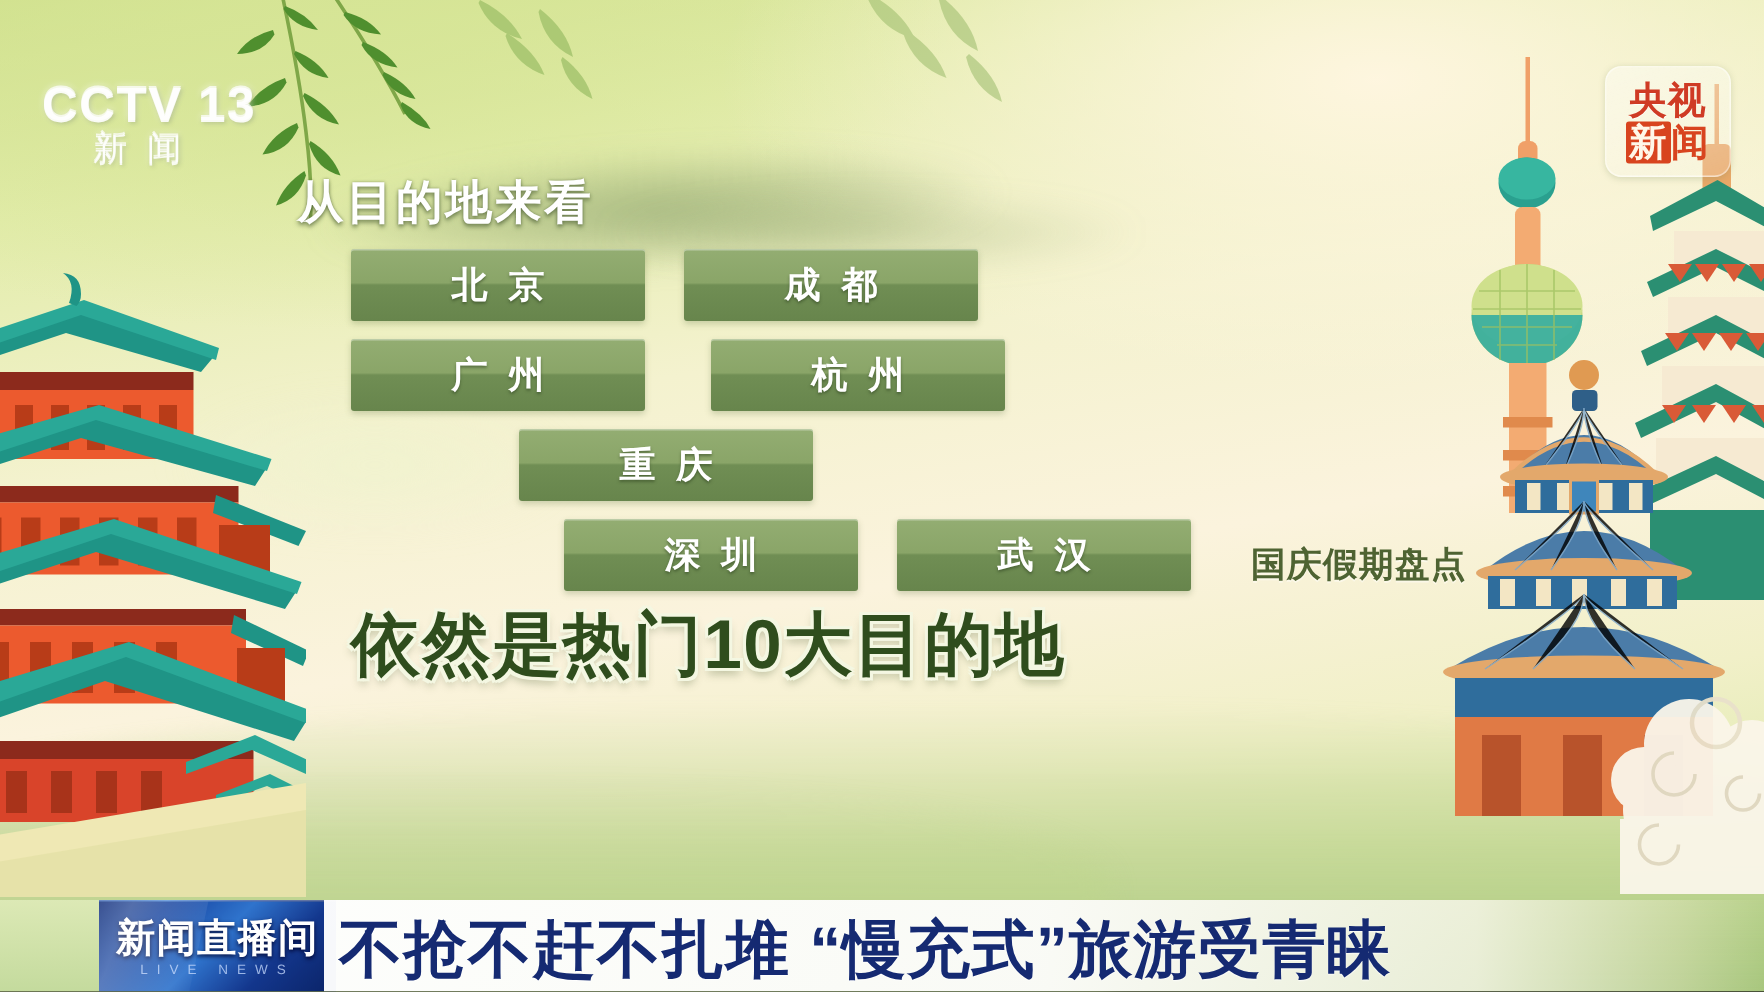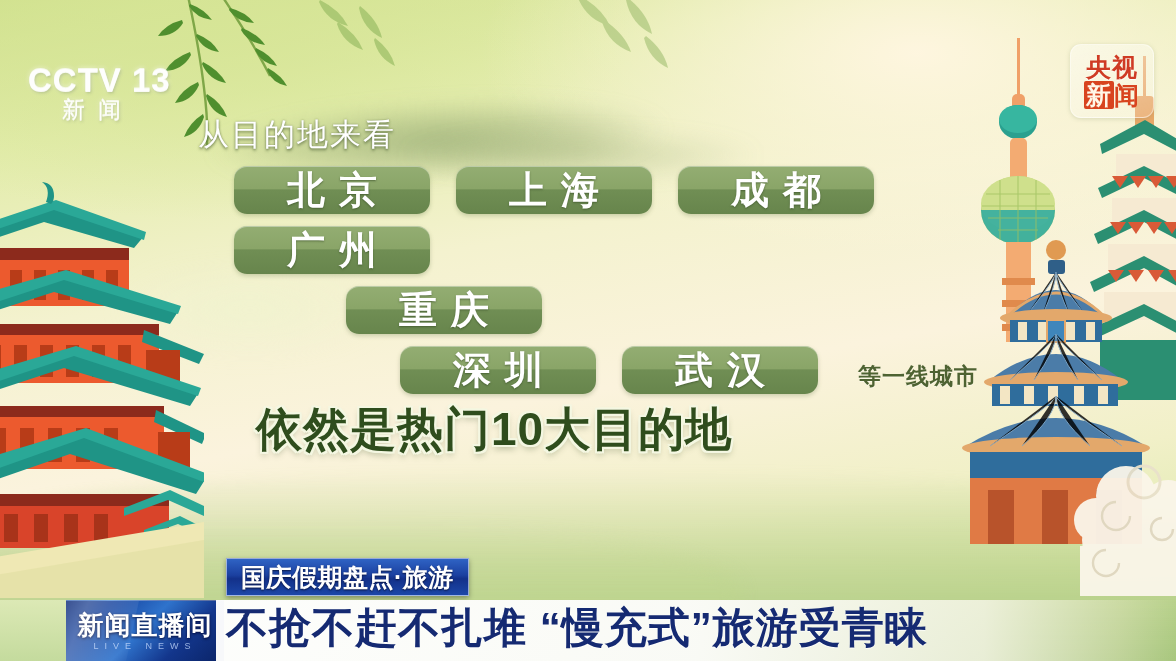--- a/index.html
+++ b/index.html
@@ -33,21 +33,21 @@
     filter:blur(8px);border-radius:50% 50% 0 0 / 34% 34% 0 0;}
 
   
   .willow{position:absolute;top:-4px;pointer-events:none;}
 
   
   .left-art{position:absolute;left:-6px;top:178px;width:210px;height:420px;pointer-events:none;}
   .right-art{position:absolute;right:-4px;top:28px;width:250px;height:580px;pointer-events:none;}
 
   
-  #cctv-bug{position:absolute;left:28px;top:63px;width:150px;height:76px;}
+  #cctv-bug{position:absolute;left:28px;top:52px;width:150px;height:76px;}
   #cctv-bug .cctv-text{
     font-size:33px;font-weight:bold;letter-spacing:1px;line-height:1;
     color:rgba(255,255,255,.72);
     text-shadow:0 1px 0 rgba(255,255,255,.9), 0 0 5px rgba(255,255,255,.55), 1px 2px 3px rgba(110,130,80,.45);
     font-family:"Liberation Sans",sans-serif;
   }
   #cctv-bug .cctv-sub{
     margin-top:2px;font-size:23px;letter-spacing:13px;line-height:1;
     color:rgba(255,255,255,.72);
     text-shadow:0 1px 0 rgba(255,255,255,.85), 0 0 5px rgba(255,255,255,.5), 1px 2px 3px rgba(110,130,80,.45);
@@ -65,48 +65,48 @@
   #news-logo .ln1{font-size:25px;font-weight:bold;color:#cf3b24;line-height:1.05;
     text-shadow:0 1px 0 rgba(255,255,255,.8);letter-spacing:1px;}
   #news-logo .ln2{font-size:25px;font-weight:bold;line-height:1.05;letter-spacing:1px;}
   #news-logo .ln2 .b{background:#d8441f;color:#fff7e8;padding:0 2px;border-radius:2px;}
   #news-logo .ln2 .w{color:#d8441f;}
 
   
   #info{position:absolute;left:198px;top:118px;width:780px;}
 
   #lead{
-    font-size:31px;font-weight:normal;color:#fff;letter-spacing:2px;line-height:1.1;
+    font-size:31px;font-weight:bold;color:#fff;letter-spacing:2px;line-height:1.1;
     text-shadow:0 2px 3px rgba(60,80,40,.55), 0 0 2px rgba(70,90,45,.5);
     margin-bottom:14px;
   }
 
   .chip-row{display:flex;align-items:center;margin-bottom:12px;}
   .chip-row.r1{padding-left:36px;gap:26px;}
   .chip-row.r2{padding-left:36px;gap:44px;}
   .chip-row.r3{padding-left:148px;gap:26px;}
   .chip-row.r4{padding-left:148px;gap:26px;justify-content:flex-end;}
 
   .chip{
-    width:196px;height:48px;border-radius:13px;
+    width:196px;height:48px;border-radius:2px;
     background:linear-gradient(180deg,#93ad72 0%,#8aa568 47%,#708e54 50%,#67854c 100%);
     box-shadow:inset 0 1px 0 rgba(255,255,255,.38), 0 2px 4px rgba(90,110,60,.28);
     display:flex;align-items:center;justify-content:center;
-    font-size:38px;font-weight:bold;color:#ffffff;letter-spacing:14px;text-indent:14px;
+    font-size:24px;font-weight:bold;color:#ffffff;letter-spacing:14px;text-indent:14px;
     text-shadow:0 1px 2px rgba(50,70,35,.6);
   }
 
   #tail-note{
     font-size:23px;font-weight:bold;color:#4e6332;letter-spacing:1px;
     margin-left:14px;align-self:flex-end;padding-bottom:2px;
     text-shadow:0 1px 0 rgba(255,255,255,.45);
   }
 
   #conclusion{
-    margin-top:12px;margin-left:58px;
+    margin-top:12px;margin-left:36px;
     font-size:46px;font-weight:bold;letter-spacing:1px;line-height:1;
     color:#2f4d1d;
     text-shadow:
       2px 0 0 #f4f7e2, -2px 0 0 #f4f7e2, 0 2px 0 #f4f7e2, 0 -2px 0 #f4f7e2,
       2px 2px 0 #f4f7e2, -2px 2px 0 #f4f7e2, 2px -2px 0 #f4f7e2, -2px -2px 0 #f4f7e2,
       0 4px 6px rgba(70,90,45,.35);
   }
 
   
   #topic-tag{
@@ -119,21 +119,21 @@
   #topic-tag span{
     font-size:25px;font-weight:bold;color:#fff;letter-spacing:.5px;
     text-shadow:0 1px 2px rgba(0,0,20,.7);
   }
 
   #headline-bar{
     position:absolute;left:216px;top:600px;right:0;height:61px;
     background:linear-gradient(90deg,
       rgba(255,255,255,.97) 0%, rgba(252,252,250,.96) 50%,
       rgba(250,248,238,.78) 80%, rgba(248,240,220,.30) 94%, rgba(248,240,220,0) 100%);
-    display:flex;align-items:flex-start;
+    display:flex;align-items:flex-end;
   }
   #headline-bar .hl{
     font-size:42px;font-weight:bold;color:#152a72;letter-spacing:1px;
     white-space:nowrap;padding-left:10px;
     text-shadow:0 1px 1px rgba(255,255,255,.8);
   }
 
   #channel-badge{
     position:absolute;left:66px;top:600px;width:158px;height:61px;
     background:linear-gradient(135deg,#0d2a78 0%,#16439e 22%,#2f73cc 48%,#13368c 72%,#0a2366 100%);
@@ -416,44 +416,41 @@
       <span class="b">新</span><span class="w">闻</span>
     </div>
   </div>
 
   <div id="info">
 
     <div id="lead">从目的地来看</div>
 
     <div class="chip-row r1">
       <div class="chip">北京</div>
-      <div class="chip">上海</div>
       <div class="chip">成都</div>
     </div>
 
     <div class="chip-row r2">
       <div class="chip">广州</div>
+      <div class="chip">杭州</div>
     </div>
 
     <div class="chip-row r3">
       <div class="chip">重庆</div>
     </div>
 
     <div class="chip-row r4">
       <div class="chip">深圳</div>
       <div class="chip">武汉</div>
-      <div id="tail-note">等一线城市</div>
+      <div id="tail-note">国庆假期盘点</div>
     </div>
 
     <div id="conclusion">依然是热门10大目的地</div>
   </div>
 
-  <div id="topic-tag">
-    <span>国庆假期盘点·旅游</span>
-  </div>
 
   <div id="channel-left-strip"></div>
 
   <div id="channel-badge">
     <div class="cb-main">新闻直播间</div>
     <div class="cb-sub">LIVE NEWS</div>
   </div>
 
   <div id="headline-bar">
     <div class="hl">不抢不赶不扎堆 “慢充式”旅游受青睐</div>

